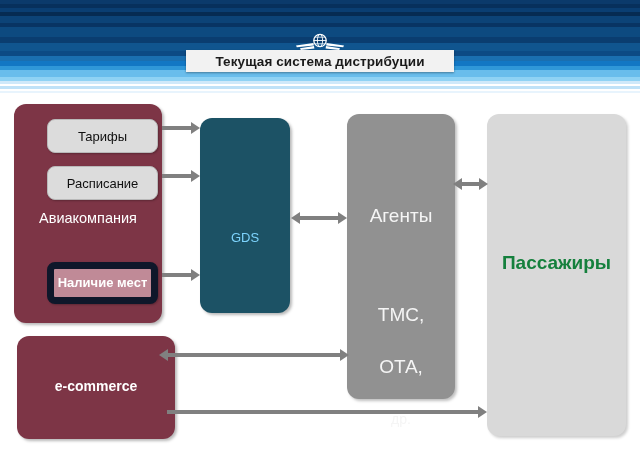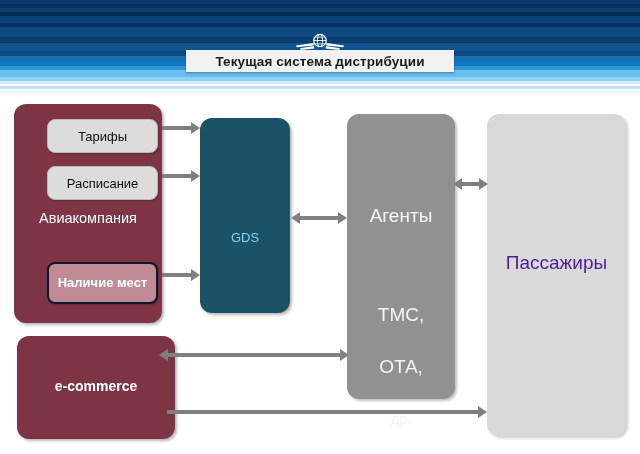--- a/index.html
+++ b/index.html
@@ -129,21 +129,21 @@
     justify-content: center;
     font-size: 13px;
     color: #101010;
     box-shadow: 1px 1px 2px rgba(0,0,0,0.25);
   }
   #chip-fares { left: 33px; top: 15px; width: 111px; height: 34px; }
   #chip-schedule { left: 33px; top: 62px; width: 111px; height: 34px; }
   #chip-availability {
     left: 33px; top: 158px; width: 111px; height: 42px;
     background: #c08a97;
-    border: 2px solid #0f172a;
+    border: 7px solid #0f172a;
     color: #ffffff;
     font-weight: bold;
     font-size: 13px;
     line-height: 16px;
     flex-direction: column;
     text-align: center;
   }
   #airline-label {
     left: 0; top: 106px;
     font-size: 14.5px;
@@ -186,21 +186,22 @@
   
   #passengers-box {
     left: 487px; top: 18px;
     width: 139px; height: 322px;
     background: #d9d9d9;
     box-shadow: 2px 2px 3px rgba(0,0,0,0.2);
   }
   #passengers-label {
     left: 0; top: 138px;
     font-size: 19px;
-    color: #4c1d95;
+    color: #15803d;
+    font-weight: bold;
   }
 
   
   #ecommerce-box {
     left: 17px; top: 240px;
     width: 158px; height: 103px;
     background: #7d3546;
     box-shadow: 2px 2px 3px rgba(0,0,0,0.28);
   }
   #ecommerce-label {

